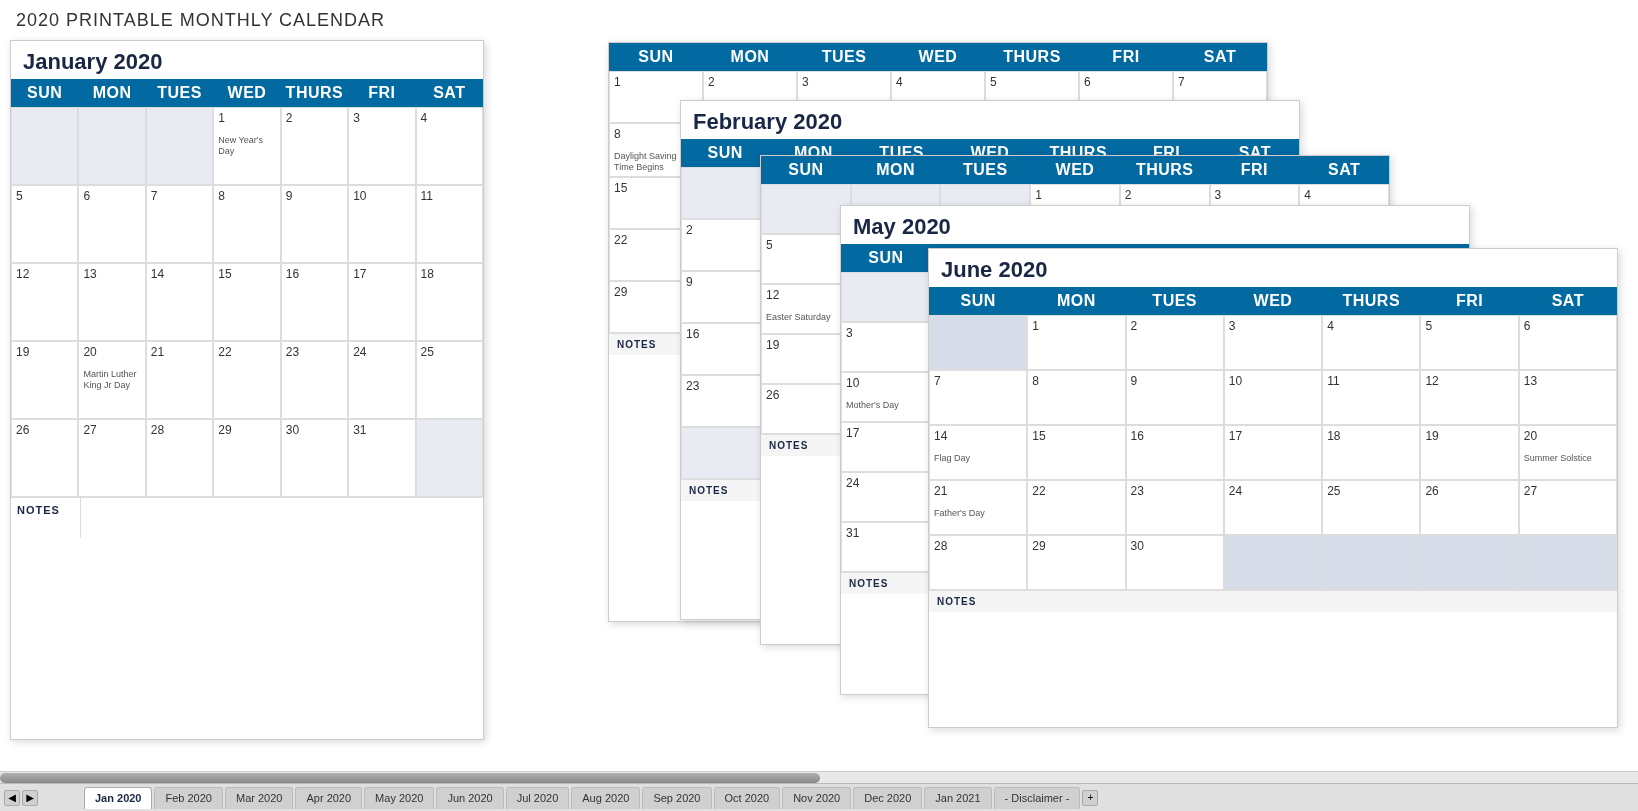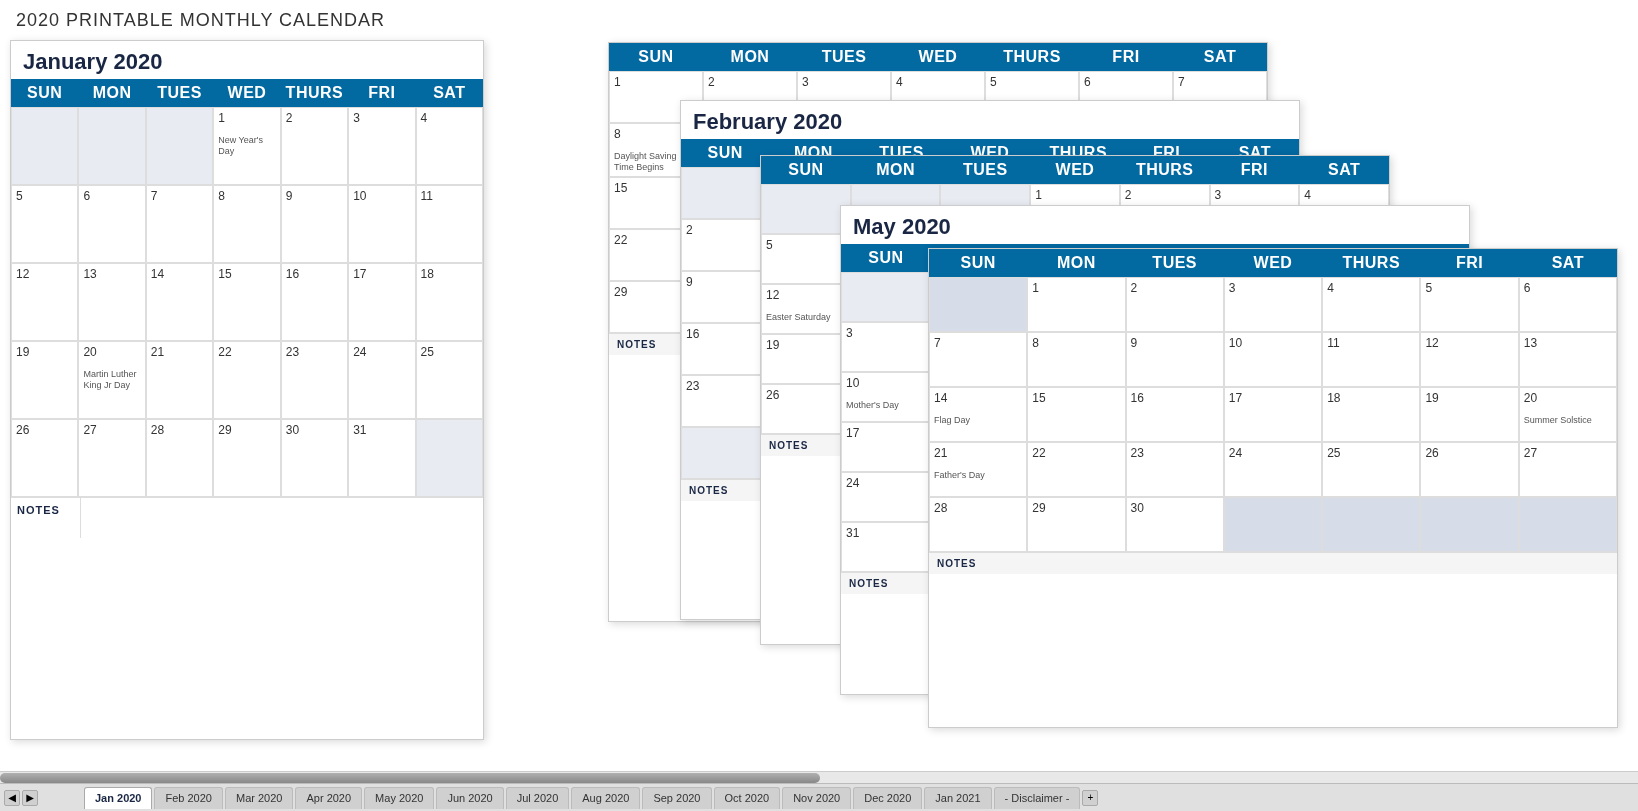--- a/index.html
+++ b/index.html
@@ -555,20 +555,21 @@
       <div class="cal-cell light-gray"></div>
       <div class="cal-cell light-gray"></div>
       <div class="cal-cell light-gray"></div>
       <div class="cal-cell light-gray"></div>
       <div class="cal-cell light-gray"></div>
     </div>
     <div class="small-notes">NOTES</div>
   </div>
 
   <div class="calendar-card" id="jun-card">
+    <div class="cal-month-title">June 2020</div>
     <div class="cal-header-row seven-col">
       <div class="cal-header-cell">SUN</div>
       <div class="cal-header-cell">MON</div>
       <div class="cal-header-cell">TUES</div>
       <div class="cal-header-cell">WED</div>
       <div class="cal-header-cell">THURS</div>
       <div class="cal-header-cell">FRI</div>
       <div class="cal-header-cell">SAT</div>
     </div>
     <div class="cal-grid seven-col">

